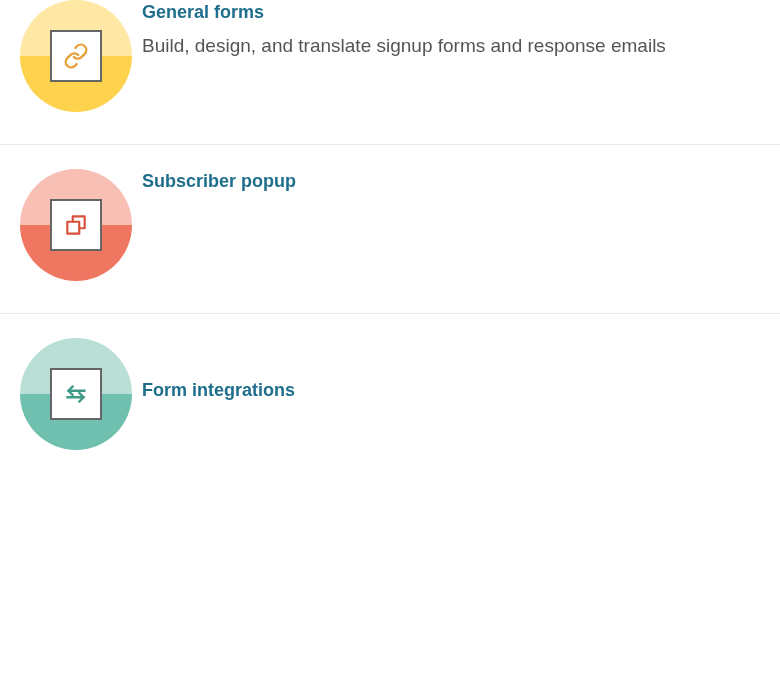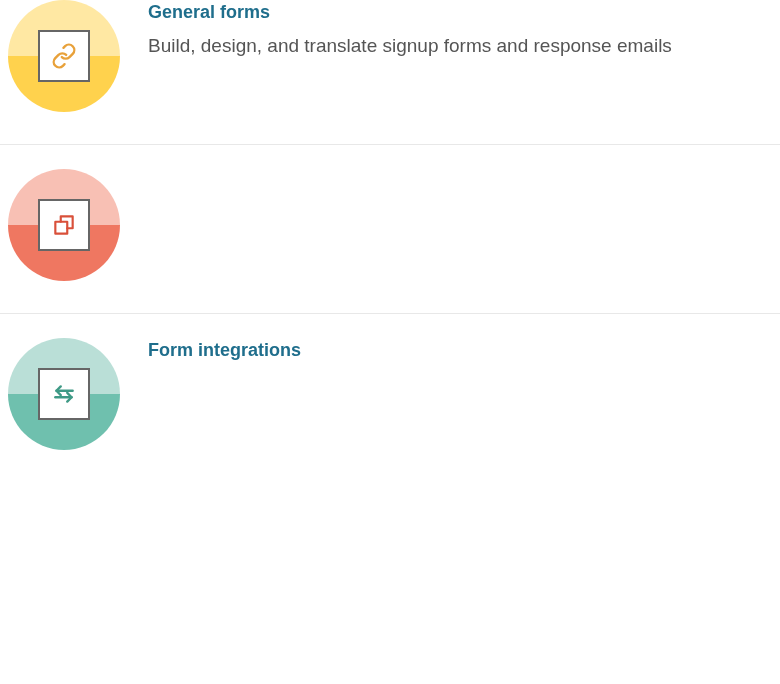--- a/index.html
+++ b/index.html
@@ -9,28 +9,28 @@
       width: 780px;
       color: #4a4a4a;
     }
     .option-list {
       display: flex;
       flex-direction: column;
     }
     .option-item {
       display: flex;
       align-items: flex-start;
-      padding: 0 8px 32px 8px;
+      padding: 0 8px 32px 20px;
       border-bottom: 1px solid #e8e8e8;
-      gap: 28px;
+      gap: 10px;
       cursor: pointer;
     }
     .option-item:first-child { padding-top: 0; }
     .option-item + .option-item { padding-top: 24px; }
-    .option-item:last-child { border-bottom: none; }
+    .option-item:last-child { border-bottom: none; align-items: center; }
     .icon-badge {
       flex: 0 0 112px;
       width: 112px;
       height: 112px;
       border-radius: 50%;
       position: relative;
       display: flex;
       align-items: center;
       justify-content: center;
     }
@@ -106,20 +106,21 @@
       <div class="half-top"></div>
         <div class="half-bottom"></div>
       <div class="icon-box">
         <svg width="26" height="26" viewBox="0 0 24 24" fill="none" stroke="#d9503a" stroke-width="2" stroke-linecap="round" stroke-linejoin="round">
           <rect x="4" y="9" width="11" height="11"></rect>
           <polyline points="9 9 9 4 20 4 20 15 15 15"></polyline>
         </svg>
       </div>
     </div>
     <div class="option-text">
+      <div class="option-title">Subscriber popup</div>
     </div>
   </div>
 
   <div class="option-item">
     <div class="icon-badge green">
       <div class="half-top"></div>
         <div class="half-bottom"></div>
       <div class="icon-box">
         <svg width="26" height="26" viewBox="0 0 24 24" fill="none" stroke="#3f9a86" stroke-width="2.2" stroke-linecap="round" stroke-linejoin="round">
           <line x1="20" y1="9" x2="5" y2="9"></line>

